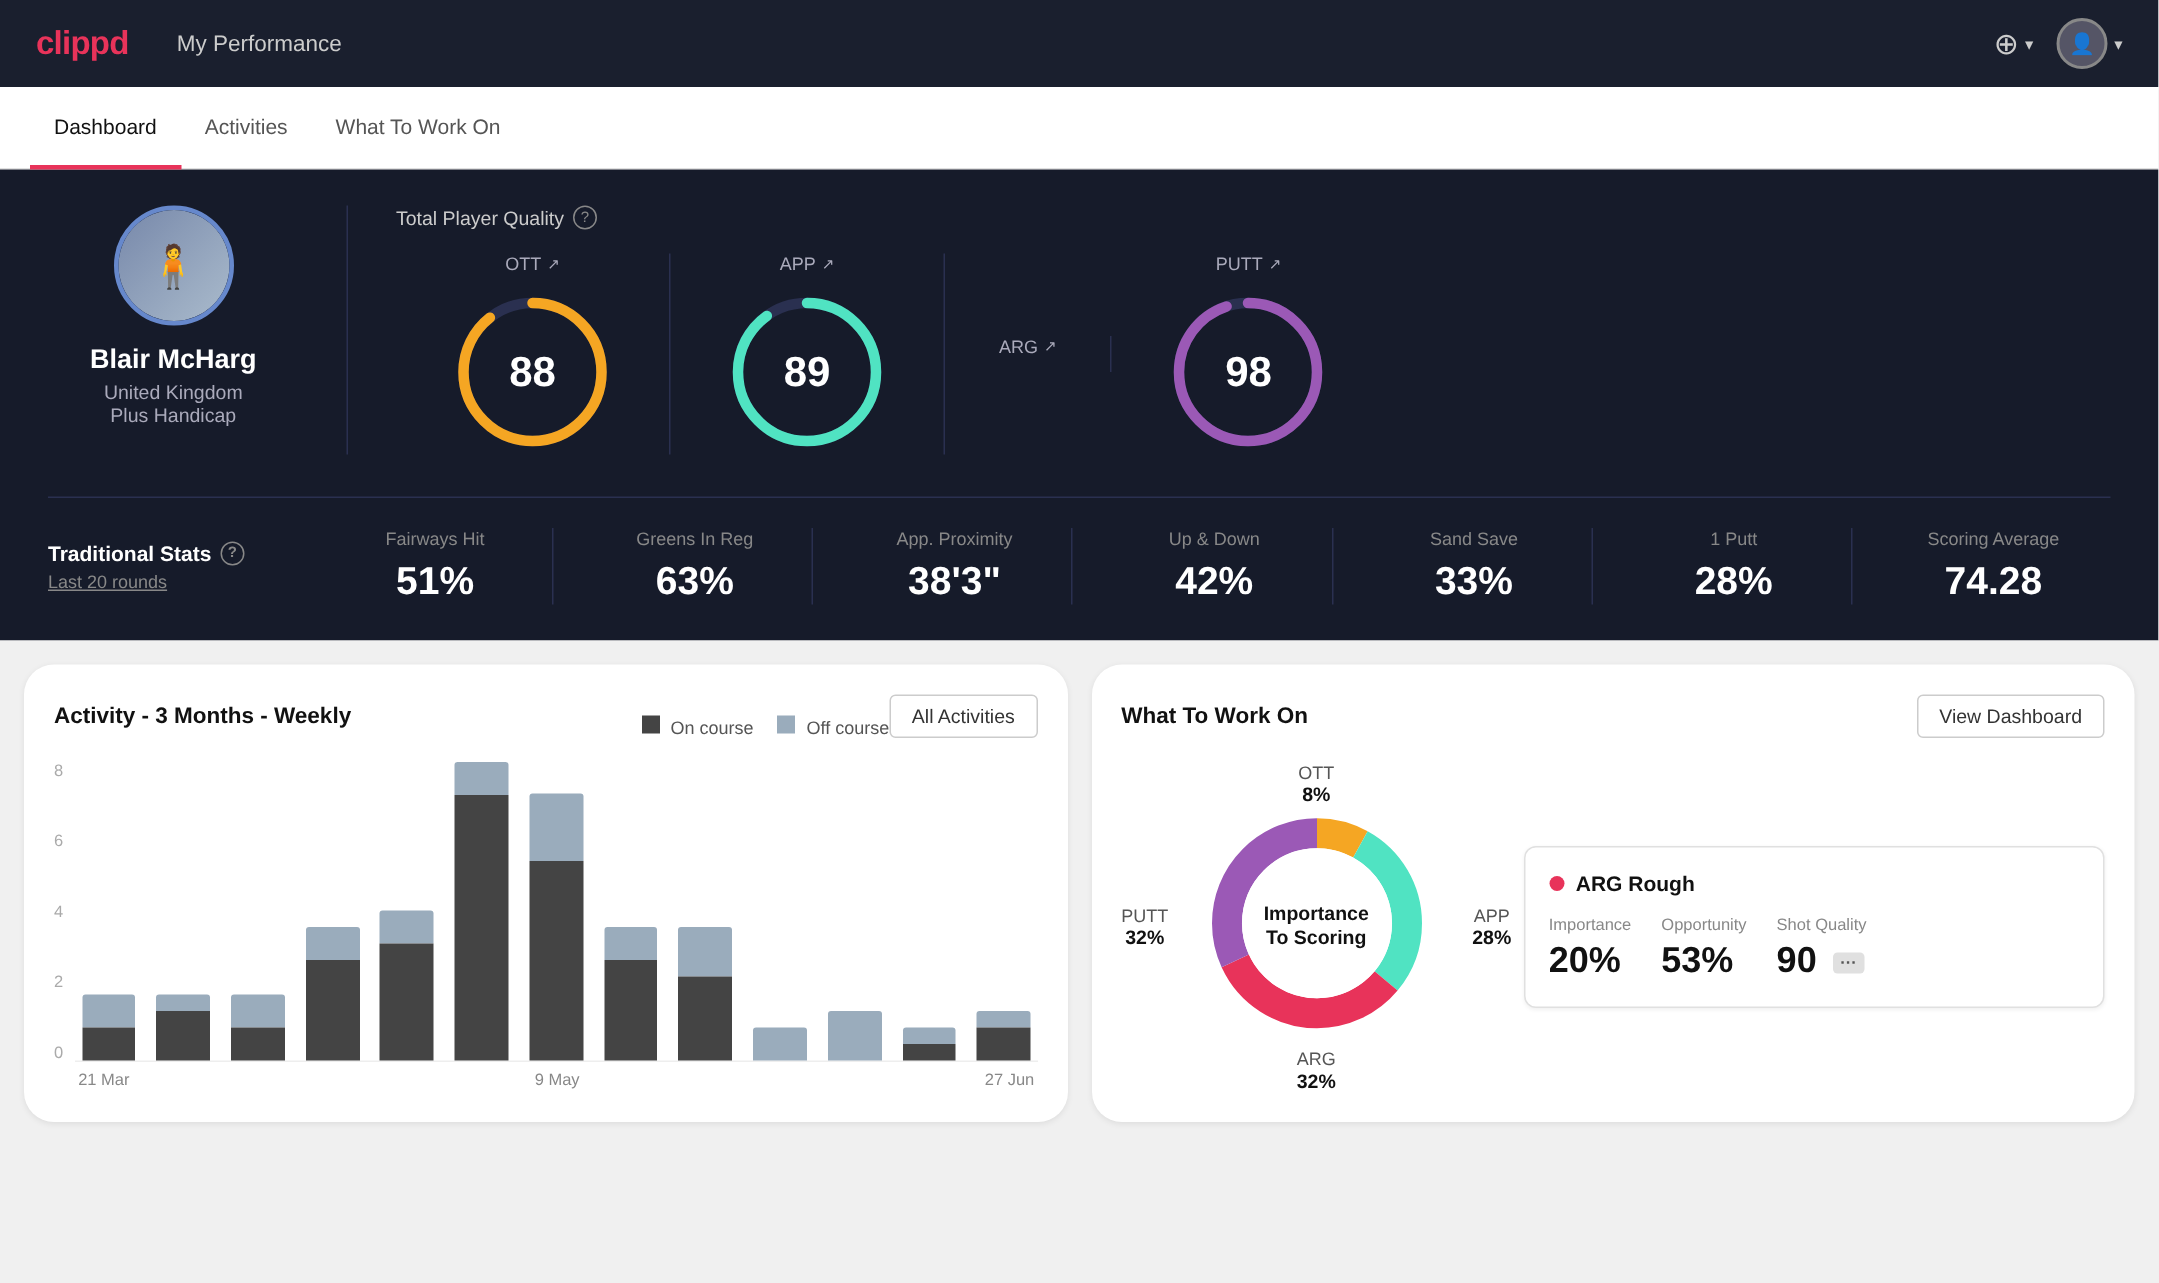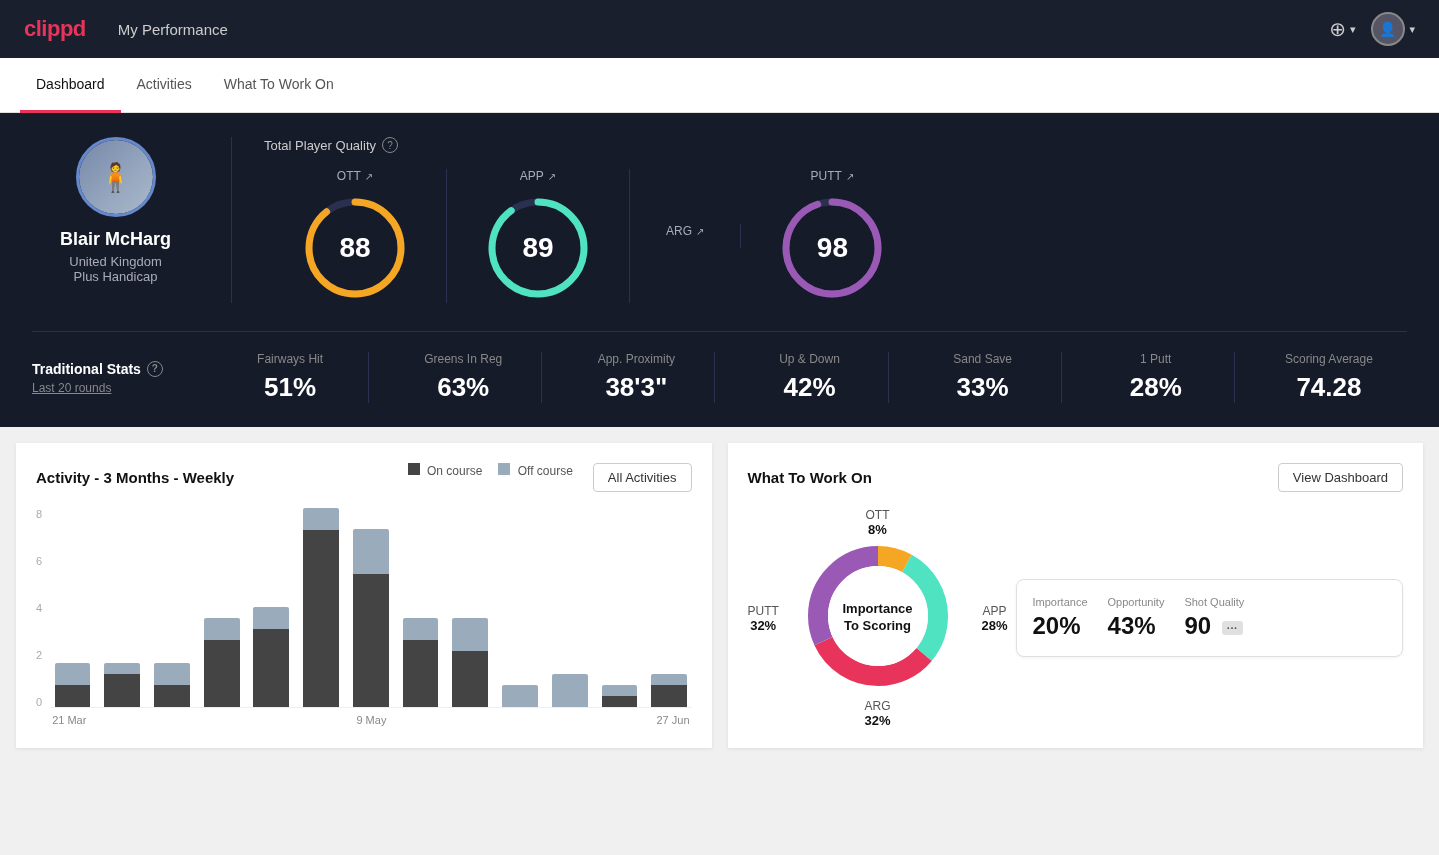--- a/index.html
+++ b/index.html
@@ -129,21 +129,21 @@
 
     
     .bottom-panels {
       display: flex;
       gap: 16px;
       padding: 16px;
       background: #f0f0f0;
     }
     .panel {
       background: #fff;
-      border-radius: 0;
+      border-radius: 20px;
       padding: 20px;
       flex: 1;
       box-shadow: 0 1px 4px rgba(0,0,0,0.08);
     }
 
     
     .panel-header { display: flex; align-items: center; justify-content: space-between; margin-bottom: 16px; }
     .panel-title { font-size: 15px; font-weight: 600; color: #111; }
     .legend { display: flex; align-items: center; gap: 16px; font-size: 12px; color: #555; }
     .legend-dot { width: 12px; height: 12px; display: inline-block; margin-right: 4px; }
@@ -316,21 +316,21 @@
       </div>
     </div>
   </div>
 </div>
 
 <div class="bottom-panels">
 
   <div class="panel">
     <div class="panel-header">
       <div class="panel-title">Activity - 3 Months - Weekly</div>
-      <div style="display:flex;align-items:flex-start;gap:20px;">
+      <div style="display:flex;align-items:flex-end;">
         <div class="legend">
           <span>
             <span class="legend-dot" style="background:#444;"></span>
             <span>On course</span>
           </span>
           <span>
             <span class="legend-dot" style="background:#9aacbc;"></span>
             <span>Off course</span>
           </span>
         </div>
@@ -448,28 +448,32 @@
             <circle cx="80" cy="80" r="50" fill="#fff"></circle>
           </svg>
           <div style="position:absolute;top:50%;left:50%;transform:translate(-50%,-50%);text-align:center;font-size:13px;font-weight:600;color:#111;line-height:1.3;">
             <span>Importance</span><br>
             <span>To Scoring</span>
           </div>
         </div>
       </div>
 
       <div class="info-card">
+        <div class="info-card-title">
+          <div class="info-dot" style="background:#e8335a;"></div>
+          <span>ARG Rough</span>
+        </div>
         <div class="info-metrics">
           <div>
             <div class="info-metric-label">Importance</div>
             <div class="info-metric-value">20%</div>
           </div>
           <div>
             <div class="info-metric-label">Opportunity</div>
-            <div class="info-metric-value">43%</div>
+            <div class="info-metric-value">53%</div>
           </div>
           <div>
             <div class="info-metric-label">Shot Quality</div>
             <div class="info-metric-value">
               <span>90</span>
               <span class="info-metric-tag">···</span>
             </div>
           </div>
         </div>
       </div>

